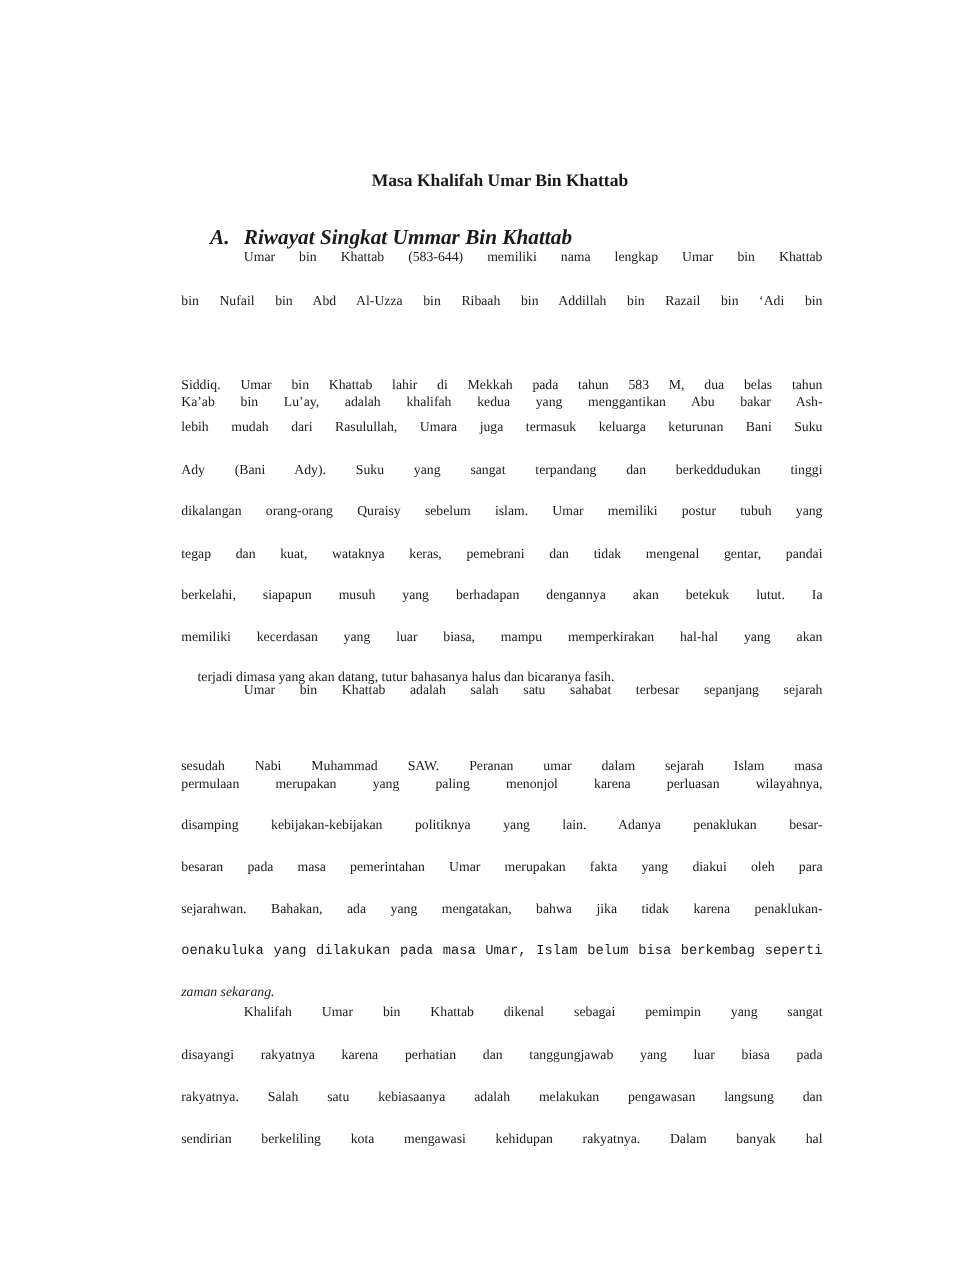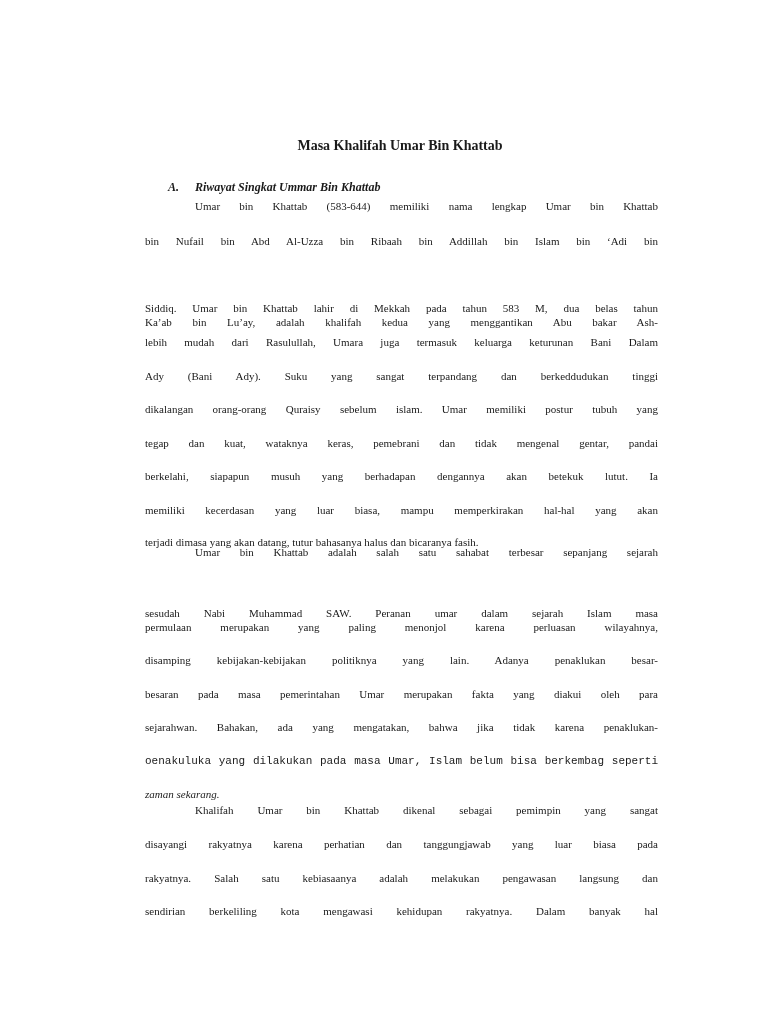--- a/index.html
+++ b/index.html
@@ -1,21 +1,21 @@
 <!DOCTYPE html>
 <html><head>
 <meta charset="utf-8">
 <style>
   html, body { margin:0; padding:0; }
   body { width:768px; height:1024px; background:#ffffff; position:relative; overflow:hidden;
          font-family:"Liberation Serif", "DejaVu Serif", serif; color:#1a1a1a; }
   .page { position:absolute; left:0; top:0; width:768px; height:1004px; }
   .title { position:absolute; top:138px; left:0; width:800px; text-align:center;
            font-weight:bold; font-size:14px; }
-  .heading { position:absolute; top:180px; left:168px; font-weight:bold; font-style:italic; font-size:12px; }
+  .heading { position:absolute; top:180px; left:168px; font-weight:bold; font-style:italic; font-size:17px; }
   .heading .num { display:inline-block; width:27px; }
   .line { position:absolute; left:145px; width:513px; font-size:11px; line-height:18px;
           text-align:justify; text-align-last:justify; white-space:nowrap; }
   .line span.t { display:block; text-align:justify; text-align-last:justify; white-space:normal; }
   .line.indent { left:195px; width:463px; }
   .line.last { text-align-last:left; }
   .line.last span.t { text-align-last:left; }
 </style>
 </head>
 <body>
@@ -23,47 +23,47 @@
 <div class="page">
   <div class="title">Masa Khalifah Umar Bin Khattab</div>
   <div class="heading">
     <span class="num">A.</span><span>Riwayat Singkat Ummar Bin Khattab</span>
   </div>
   <div id="body-lines">
       <div class="line indent" style="top: 197px;">
         <span class="t">Umar bin Khattab (583-644) memiliki nama lengkap Umar bin Khattab</span>
       </div>
       <div class="line" style="top: 232px;">
-        <span class="t">bin Nufail bin Abd Al-Uzza bin Ribaah bin Addillah bin Islam bin ‘Adi bin</span>
+        <span class="t">bin Nufail bin Abd Al-Uzza bin Ribaah bin Addillah bin Razail bin ‘Adi bin</span>
       </div>
       <div class="line" style="top: 266px; margin-top: 47px;">
         <span class="t">Ka’ab bin Lu’ay, adalah khalifah kedua yang menggantikan Abu bakar Ash-</span>
       </div>
       <div class="line" style="top: 299px;">
         <span class="t">Siddiq. Umar bin Khattab lahir di Mekkah pada tahun 583 M, dua belas tahun</span>
       </div>
       <div class="line" style="top: 333px;">
-        <span class="t">lebih mudah dari Rasulullah, Umara juga termasuk keluarga keturunan Bani Dalam</span>
+        <span class="t">lebih mudah dari Rasulullah, Umara juga termasuk keluarga keturunan Bani Suku</span>
       </div>
       <div class="line" style="top: 367px;">
         <span class="t">Ady (Bani Ady). Suku yang sangat terpandang dan berkeddudukan tinggi</span>
       </div>
       <div class="line" style="top: 400px;">
         <span class="t">dikalangan orang-orang Quraisy sebelum islam. Umar memiliki postur tubuh yang</span>
       </div>
       <div class="line" style="top: 434px;">
         <span class="t">tegap dan kuat, wataknya keras, pemebrani dan tidak mengenal gentar, pandai</span>
       </div>
       <div class="line" style="top: 467px;">
         <span class="t">berkelahi, siapapun musuh yang berhadapan dengannya akan betekuk lutut. Ia</span>
       </div>
       <div class="line" style="top: 501px;">
         <span class="t">memiliki kecerdasan yang luar biasa, mampu memperkirakan hal-hal yang akan</span>
       </div>
-      <div class="line last" style="top: 533px;">
+      <div class="line last" style="top: 533px; margin-left: 13px;">
         <span class="t">terjadi dimasa yang akan datang, tutur bahasanya halus dan bicaranya fasih.</span>
       </div>
       <div class="line indent" style="top: 543px;">
         <span class="t">Umar bin Khattab adalah salah satu sahabat terbesar sepanjang sejarah</span>
       </div>
       <div class="line" style="top: 604px;">
         <span class="t">sesudah Nabi Muhammad SAW. Peranan umar dalam sejarah Islam masa</span>
       </div>
       <div class="line" style="top: 618px;">
         <span class="t">permulaan merupakan yang paling menonjol karena perluasan wilayahnya,</span>

